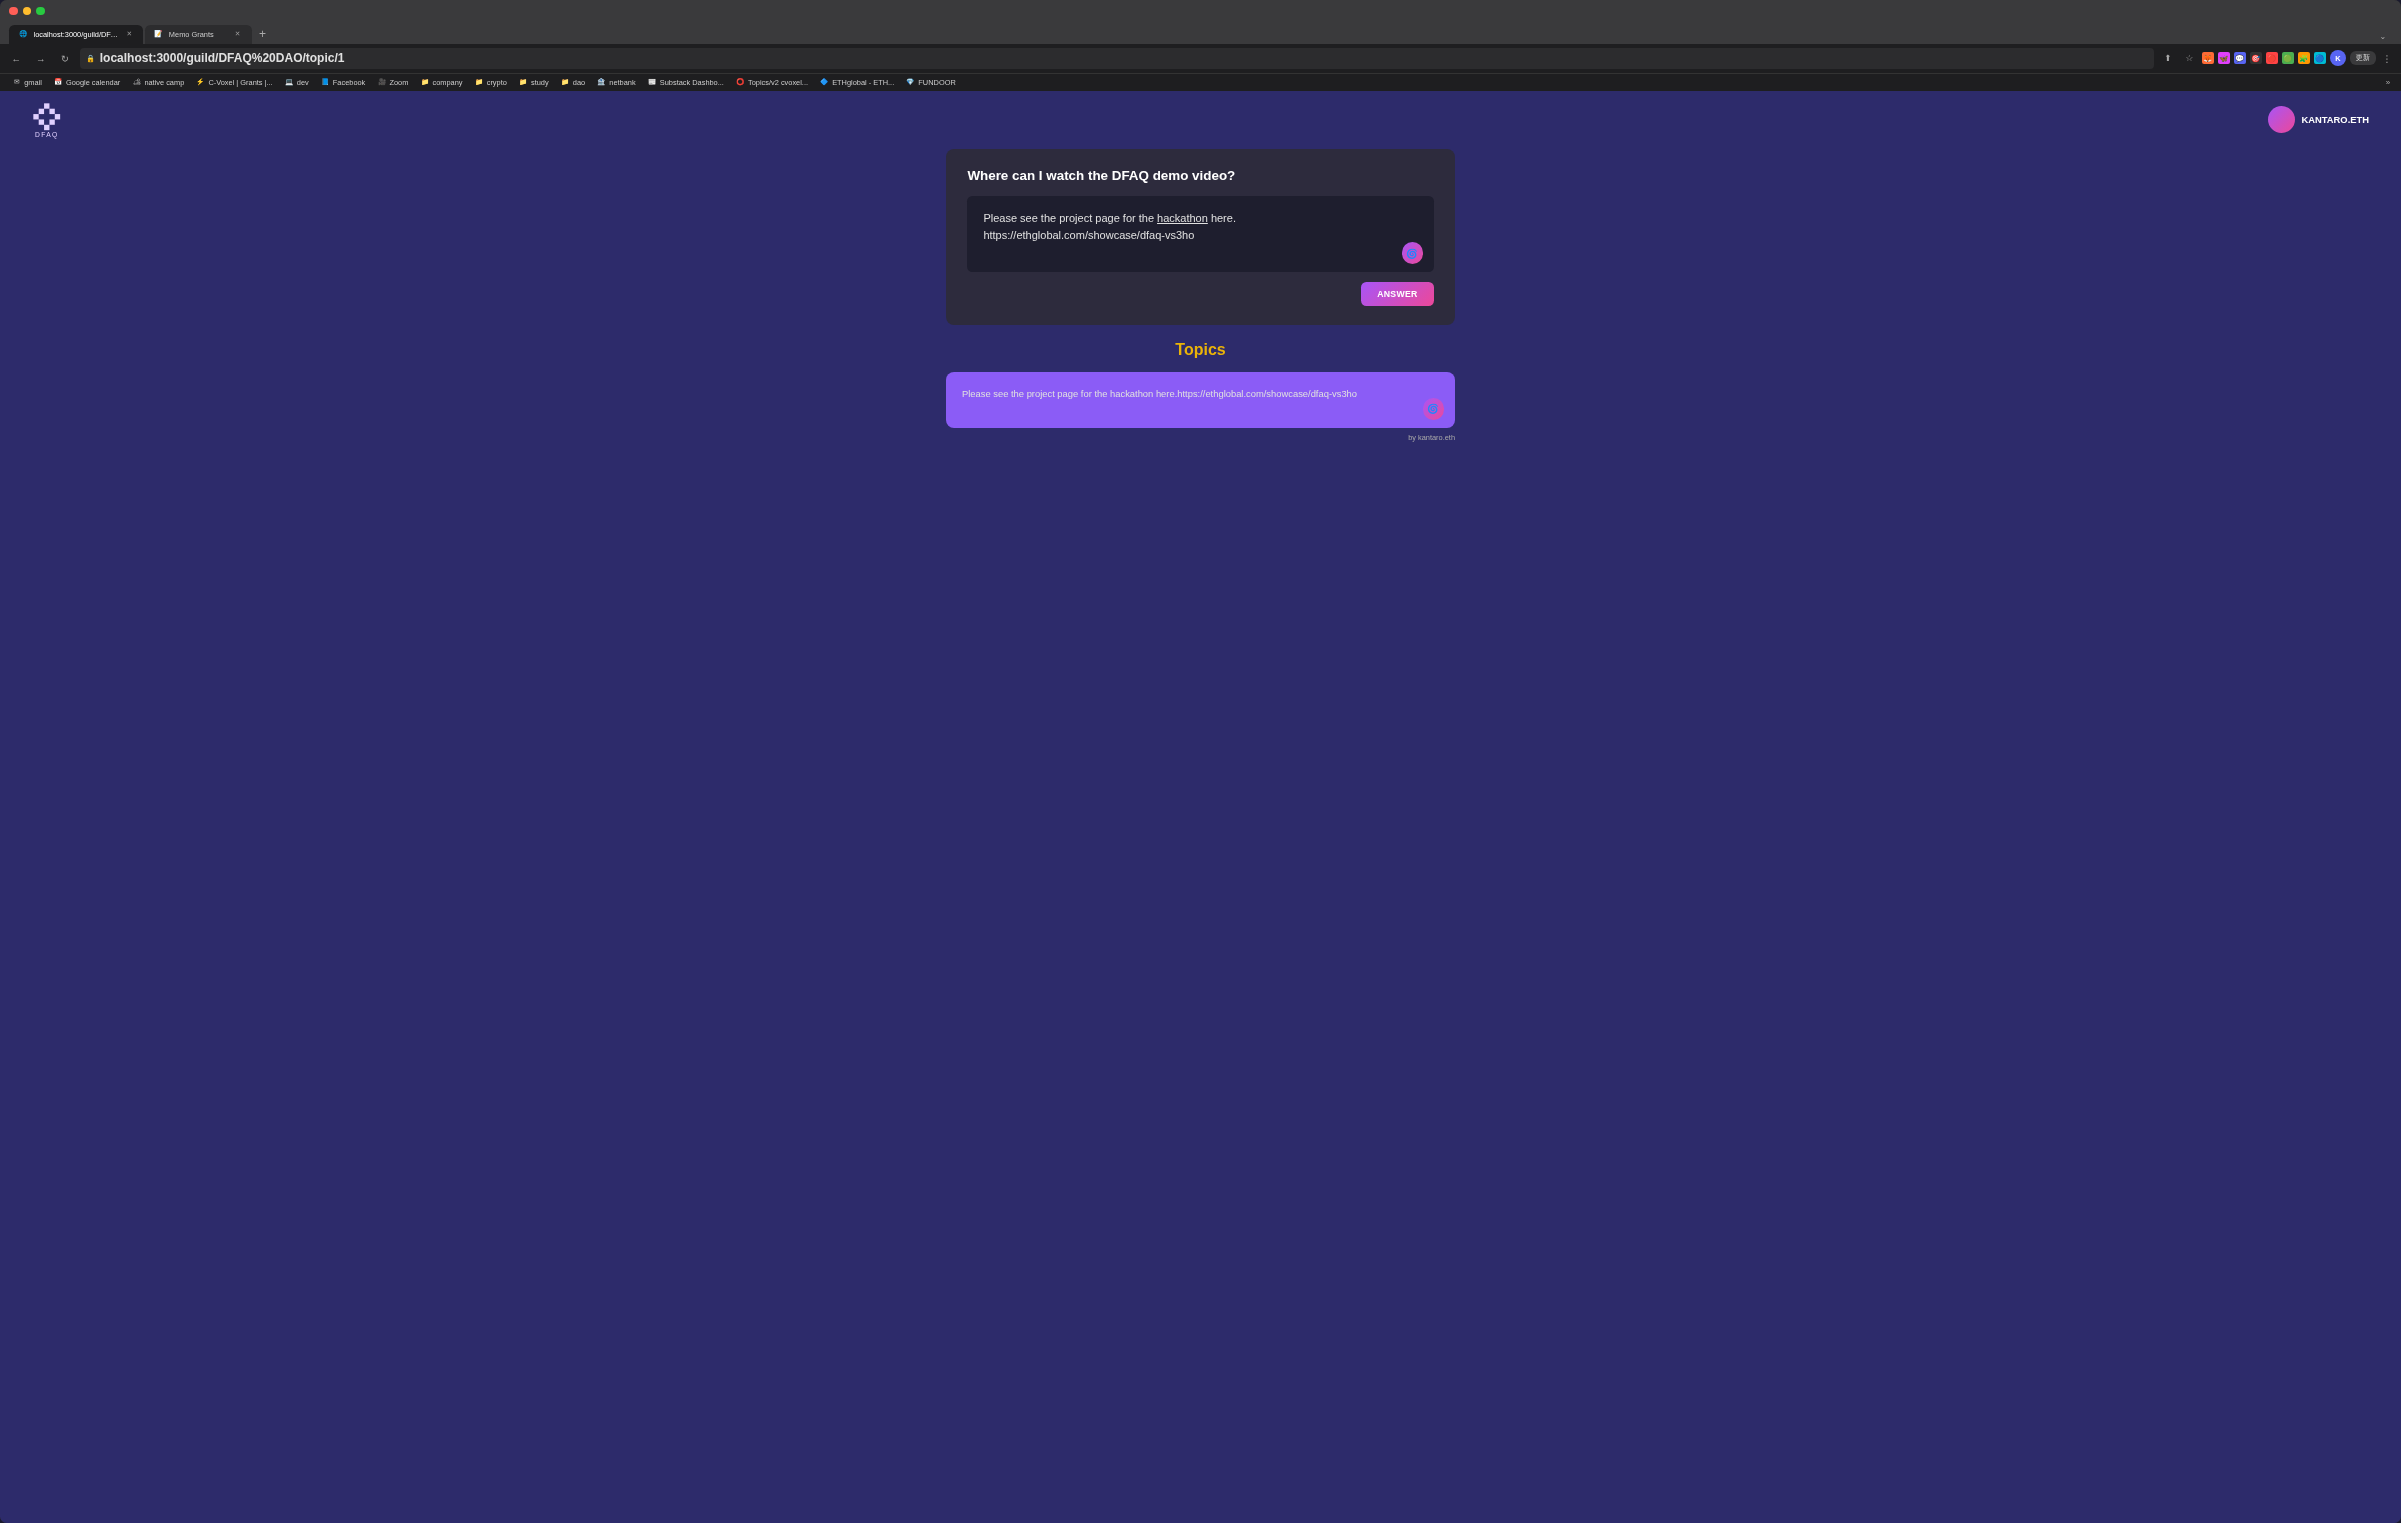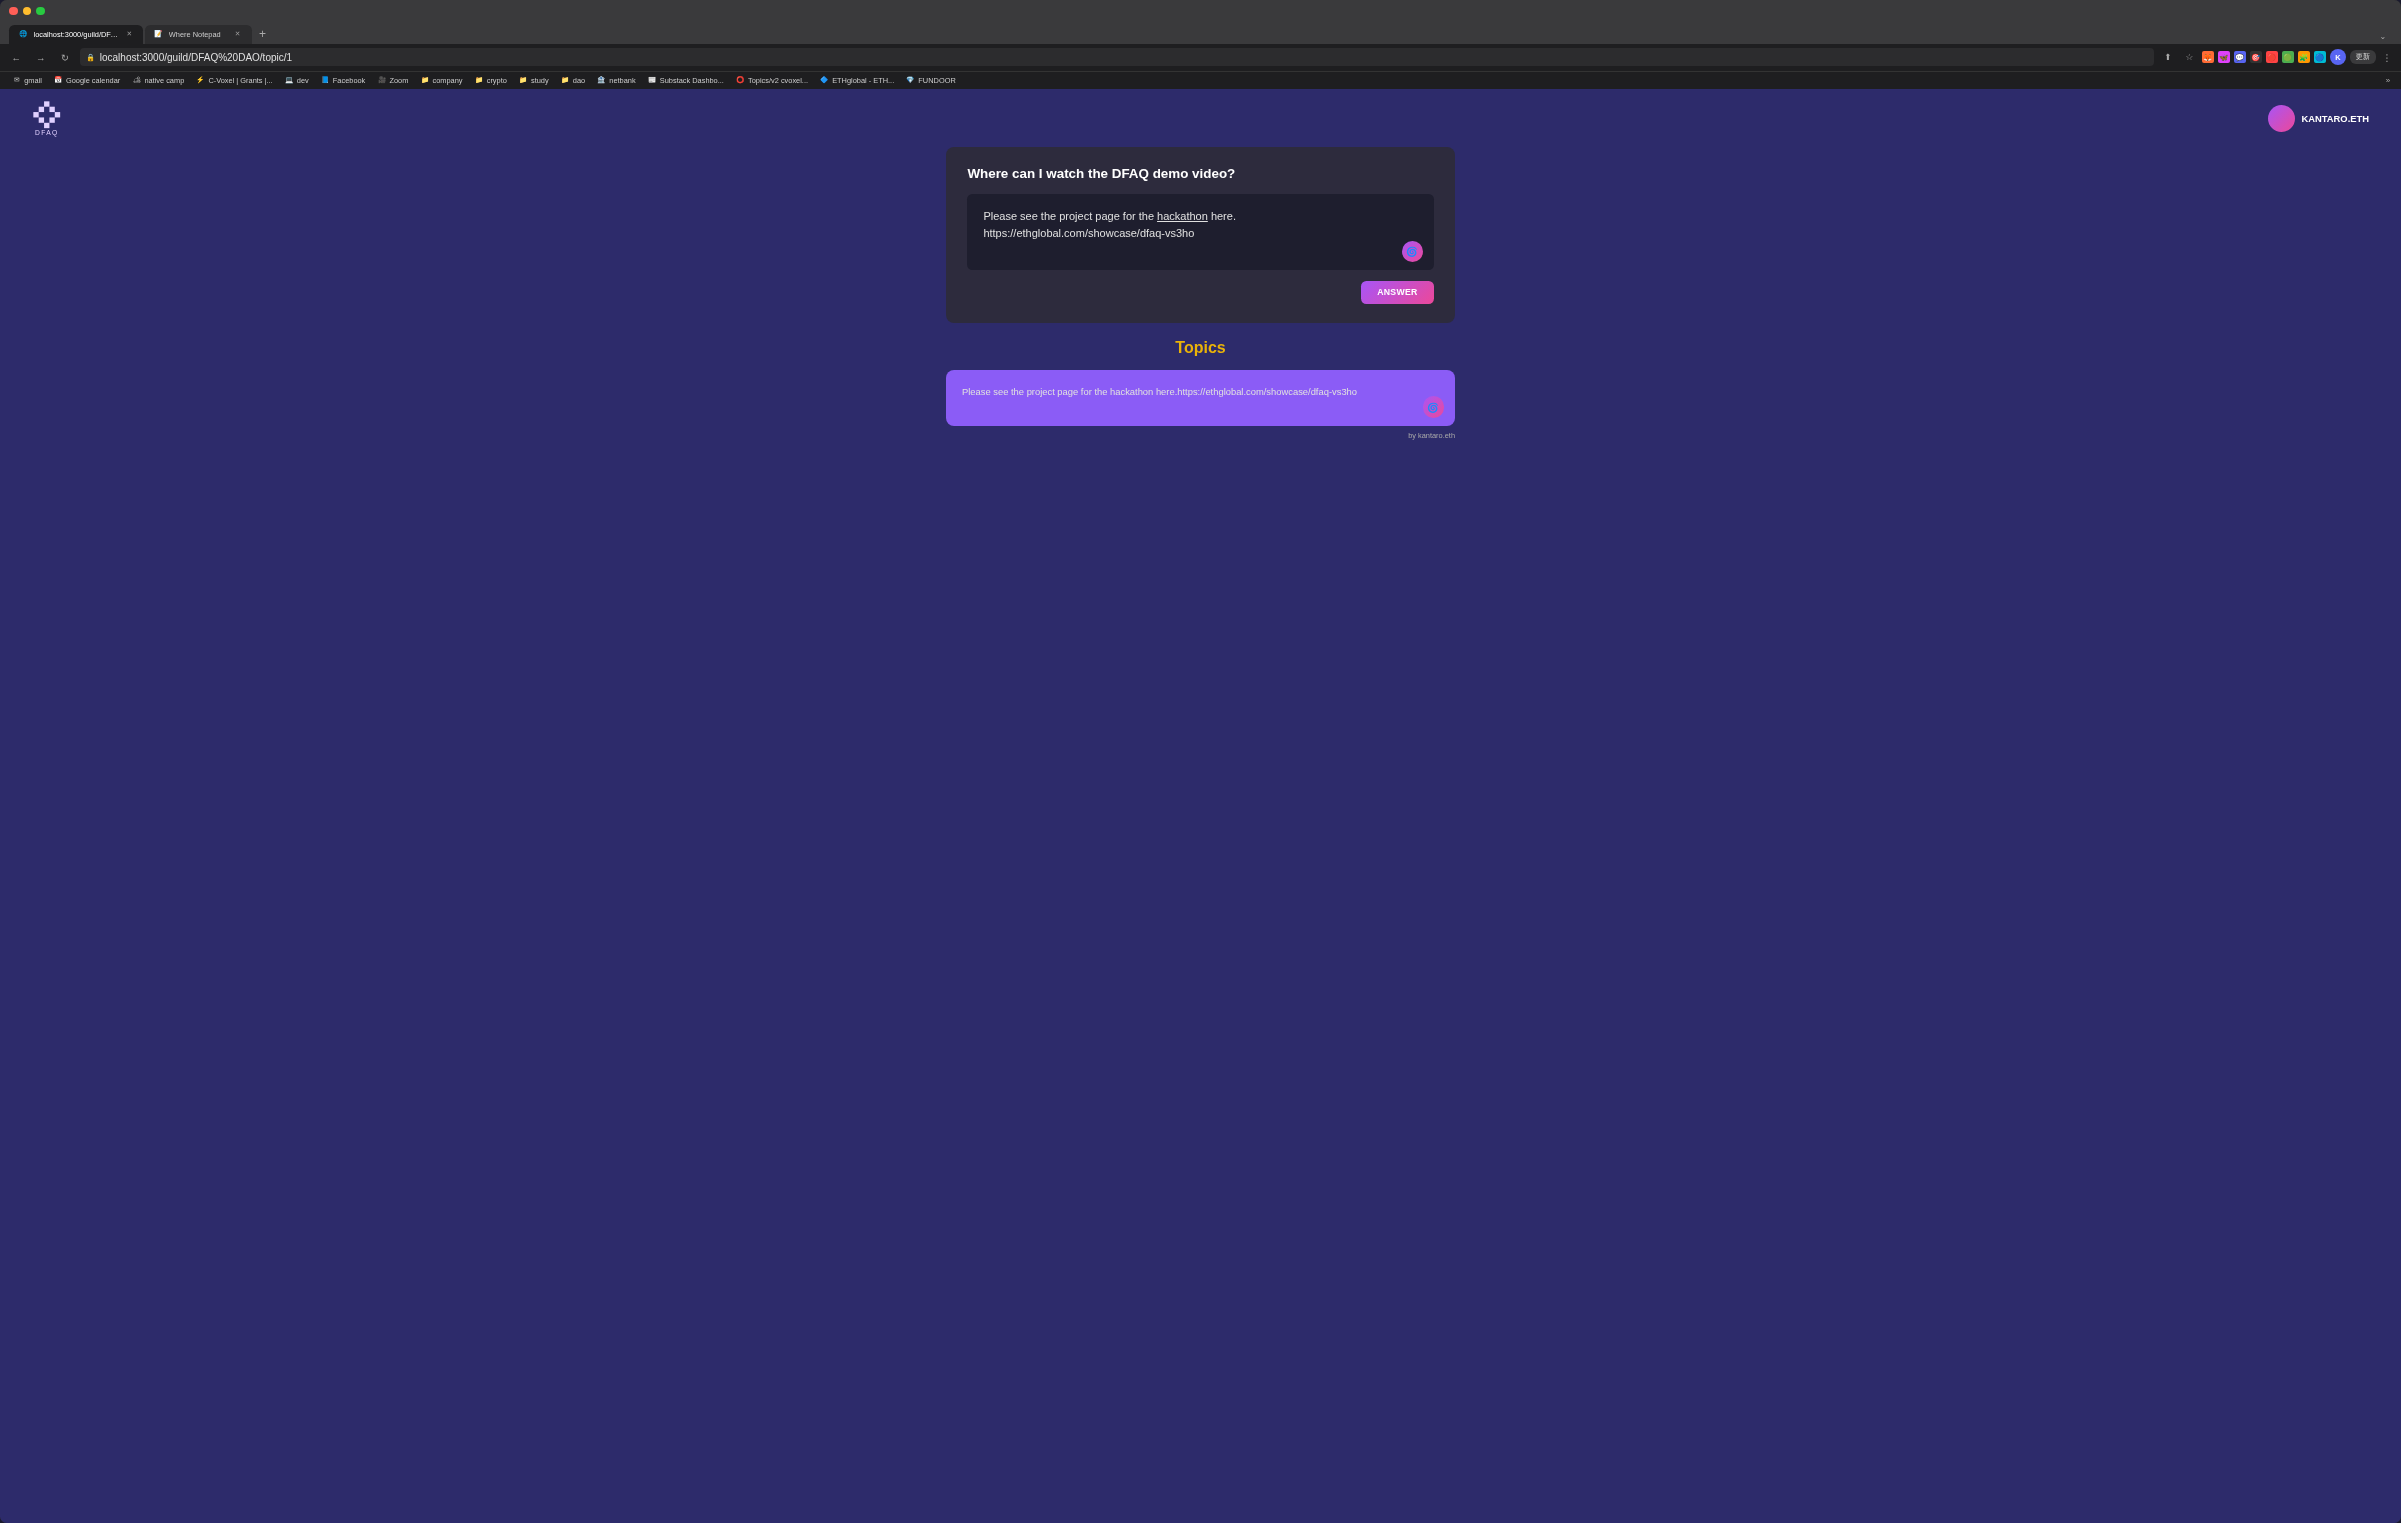--- a/index.html
+++ b/index.html
@@ -158,21 +158,22 @@
       font-size: 8px;
     }
 
     .address-lock {
       color: #aaa;
       font-size: 7.4px;
     }
 
     .address-text {
       color: #e0e0e0;
-      font-size: 10px;
+      font-size: 12px;
+      font-weight: bold;
     }
 
     .nav-actions {
       display: flex;
       align-items: center;
       gap: 4px;
     }
 
     .nav-action-btn {
       width: 17.4px;
@@ -444,21 +445,21 @@
     </div>
 
     <div class="tabs-row">
       <div class="tab active">
         <div class="tab-favicon">🌐</div>
         <span class="tab-title">localhost:3000/guild/DFAQ DA</span>
         <div class="tab-close">✕</div>
       </div>
       <div class="tab">
         <div class="tab-favicon">📝</div>
-        <span class="tab-title">Where Notepad</span>
+        <span class="tab-title">Memo Grants</span>
         <div class="tab-close">✕</div>
       </div>
       <div class="new-tab-btn">+</div>
       <div class="tab-expand">⌄</div>
     </div>
   </div>
 
   <div class="nav-bar">
     <div class="nav-btn">←</div>
     <div class="nav-btn">→</div>

